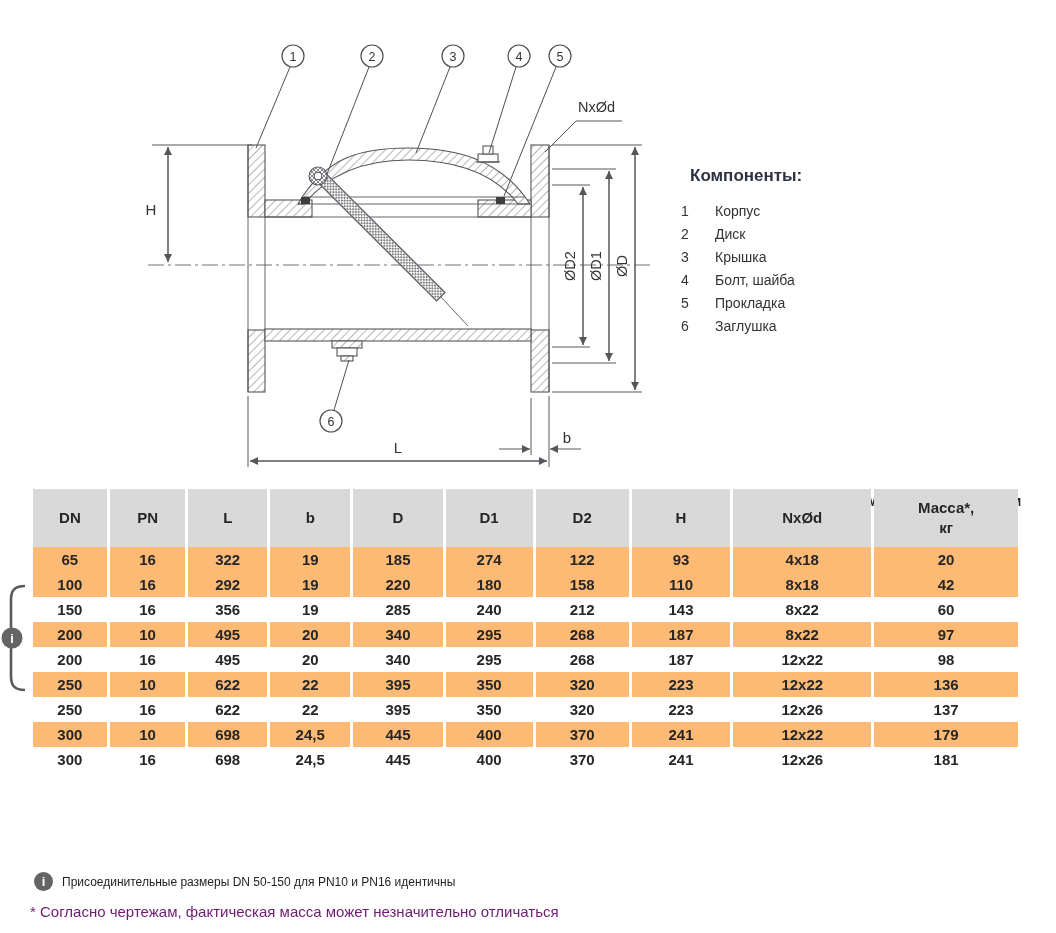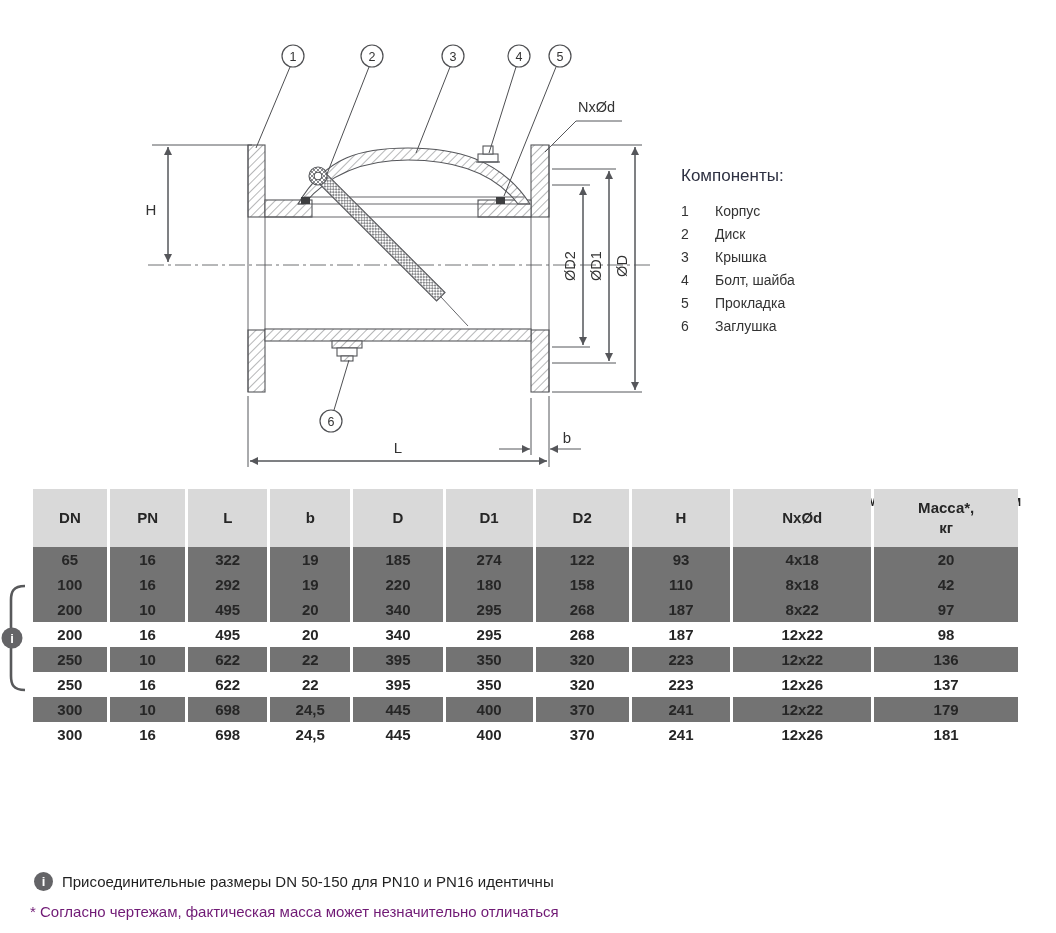--- a/index.html
+++ b/index.html
@@ -6,56 +6,56 @@
   body{
     width:1056px;height:933px;position:relative;background:#ffffff;
     font-family:"Liberation Sans",sans-serif;color:#2b2b2b;overflow:hidden;
   }
   
   .drawing-wrap{position:absolute;left:0;top:0;width:660px;height:480px;}
   svg text{font-family:"Liberation Sans",sans-serif;}
 
   
   .components{position:absolute;left:681px;top:166px;}
-  .components .comp-title{margin:0 0 14px 0;font-size:17px;font-weight:normal;color:#2e3142;}
+  .components .comp-title{margin:0 0 14px 9px;font-size:17px;font-weight:bold;color:#2e3142;}
   .comp-row{display:flex;font-size:14px;line-height:23px;color:#333;}
   .comp-num{width:34px;}
 
   
   .units-note{position:absolute;top:494px;right:35px;font-weight:bold;font-size:15px;color:#222;font-family:Liberation Mono, monospace;}
 
   
   table.dims{
     position:absolute;top:489px;left:30px;width:991px;
     border-collapse:separate;border-spacing:3px 0;table-layout:fixed;
     font-size:15px;font-weight:bold;color:#262626;
   }
   table.dims th{
     background:#d9d9d9;height:58px;font-size:15px;line-height:20px;
     white-space:pre-line;vertical-align:middle;font-weight:bold;padding:0;
   }
   table.dims td{text-align:center;height:25px;padding:0;vertical-align:middle;}
-  table.dims tr.stripe td{background:#737373;}
+  table.dims tr.stripe td{background:#fdba74;}
   table.dims th:nth-child(1){width:7.7%}
   table.dims th:nth-child(2){width:7.9%}
   table.dims th:nth-child(3){width:8.2%}
   table.dims th:nth-child(4){width:8.4%}
   table.dims th:nth-child(5){width:9.3%}
   table.dims th:nth-child(6){width:9.1%}
   table.dims th:nth-child(7){width:9.7%}
   table.dims th:nth-child(8){width:10.3%}
   table.dims th:nth-child(9){width:14.4%}
   table.dims th:nth-child(10){width:15.0%}
 
   
   .bracket-wrap{position:absolute;left:0;top:582px;width:30px;height:112px;}
 
   
   .footnote1{position:absolute;left:34px;top:872px;display:flex;align-items:center;}
-  .footnote1 .fn-text{margin-left:9px;font-size:15px;color:#1f1f1f;}
+  .footnote1 .fn-text{margin-left:9px;font-size:12px;color:#1f1f1f;}
   .footnote2{position:absolute;left:30px;top:903px;font-size:15px;color:#701a75;}
   .info-badge{width:19px;height:19px;border-radius:50%;background:#646467;color:#fff;
     display:flex;align-items:center;justify-content:center;font-weight:bold;font-size:13px;flex:0 0 19px;}
 </style>
 </head>
 <body>
 
 <div class="drawing-wrap">
 <svg viewBox="0 0 660 480" width="660" height="480">
   <defs>
@@ -251,20 +251,32 @@
         <td>16</td>
         <td>292</td>
         <td>19</td>
         <td>220</td>
         <td>180</td>
         <td>158</td>
         <td>110</td>
         <td>8x18</td>
         <td>42</td>
       </tr>
+      <tr>
+        <td>150</td>
+        <td>16</td>
+        <td>356</td>
+        <td>19</td>
+        <td>285</td>
+        <td>240</td>
+        <td>212</td>
+        <td>143</td>
+        <td>8x22</td>
+        <td>60</td>
+      </tr>
       <tr class="stripe">
         <td>200</td>
         <td>10</td>
         <td>495</td>
         <td>20</td>
         <td>340</td>
         <td>295</td>
         <td>268</td>
         <td>187</td>
         <td>8x22</td>

